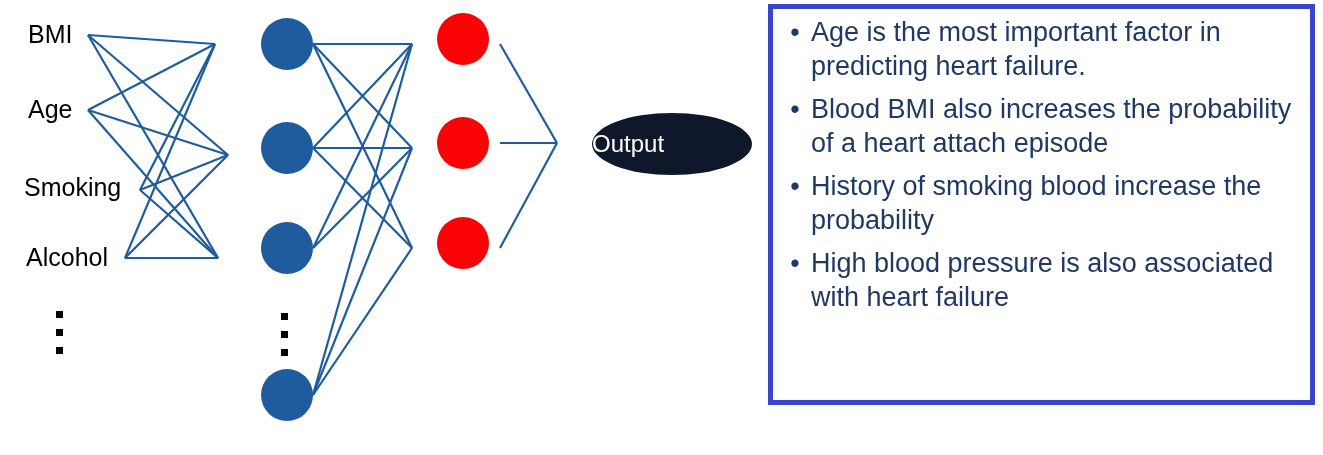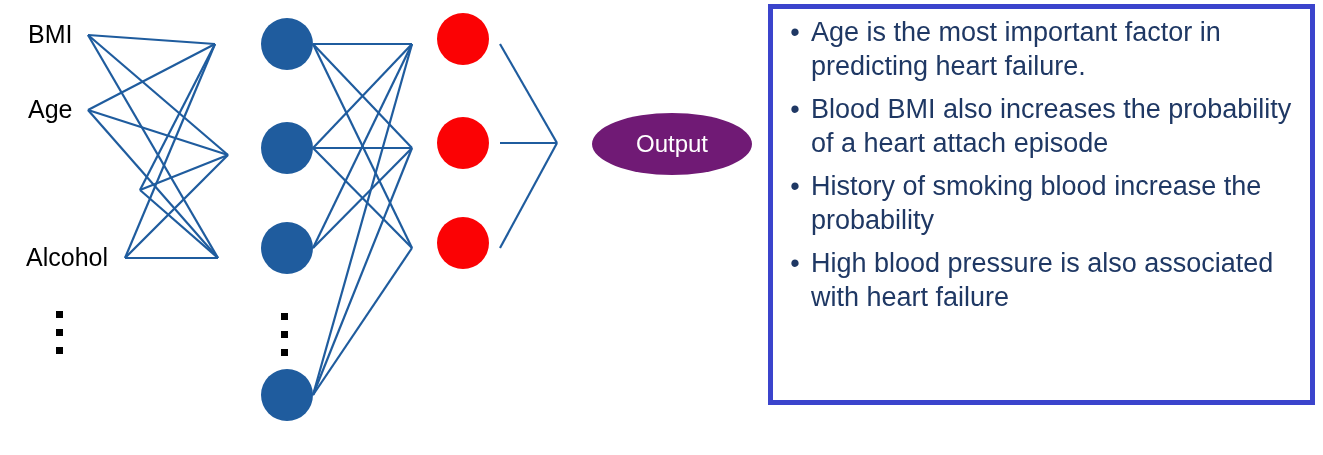--- a/index.html
+++ b/index.html
@@ -66,25 +66,24 @@
     background: #000000;
     margin-bottom: 11px;
   }
 
   .output-ellipse {
     position: absolute;
     left: 592px;
     top: 113px;
     width: 160px;
     height: 62px;
-    background: #701a75;
+    background: #0f172a;
     border-radius: 50%;
     display: flex;
     align-items: center;
-    justify-content: center;
   }
   .output-ellipse span {
     color: #ffffff;
     font-size: 24px;
     font-family: "Liberation Sans", sans-serif;
   }
 
   
   #notes-box {
     position: absolute;
@@ -162,20 +161,21 @@
       <line x1="313" y1="395" x2="412" y2="248"></line>
 
       <line x1="500" y1="44" x2="557" y2="143"></line>
       <line x1="500" y1="143" x2="557" y2="143"></line>
       <line x1="500" y1="248" x2="557" y2="143"></line>
     </g>
   </svg>
 
   <div class="input-label" style="left:28px; top:22px;">BMI</div>
   <div class="input-label" style="left:28px; top:97px;">Age</div>
+  <div class="input-label" style="left:24px; top:175px;">Smoking</div>
   <div class="input-label" style="left:26px; top:245px;text-align:right;">Alcohol</div>
 
   <div class="vdots" style="left:56px; top:311px;">
     <i></i>
       <i></i>
       <i></i>
   </div>
 
   <div class="node node-hidden" style="left:261px; top:18px;"></div>
   <div class="node node-hidden" style="left:261px; top:122px;"></div>

